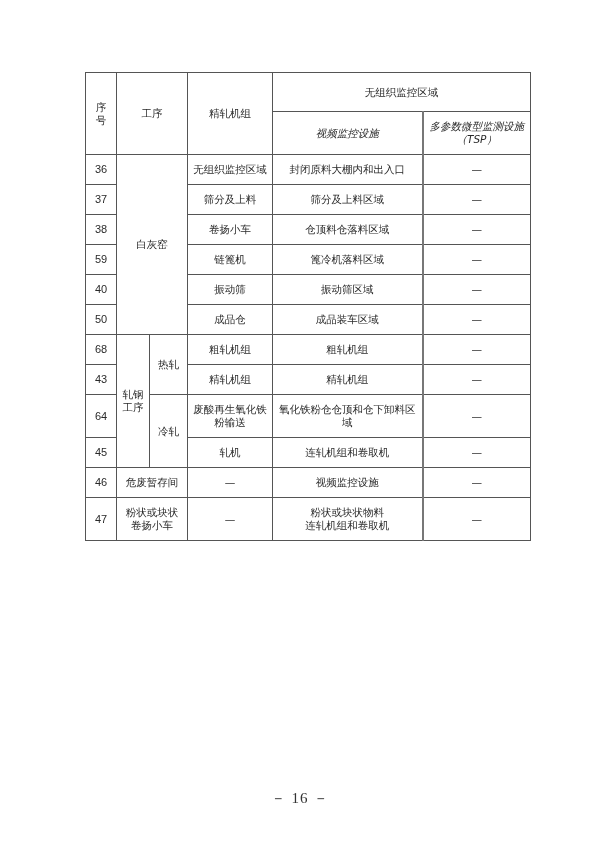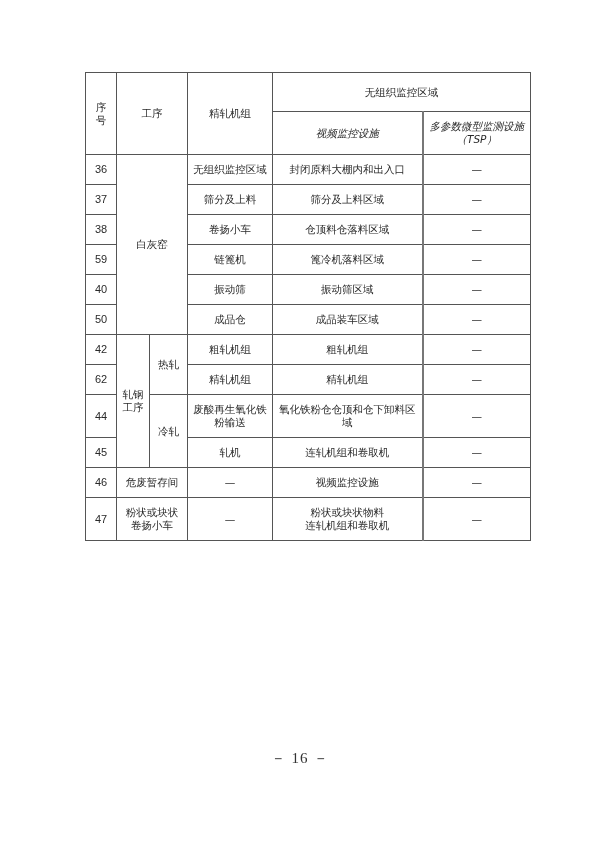--- a/index.html
+++ b/index.html
@@ -49,21 +49,21 @@
     .num {
       font-family: Liberation Sans, sans-serif;
       font-size: 11px;
     }
     .dash { color: #666; }
     .thick-left { border-left: 2px solid #777 !important; }
     .page-number {
       position: absolute;
       left: 0;
       width: 600px;
-      top: 749px;
+      top: 789px;
       text-align: center;
       font-family: "Liberation Serif", "DejaVu Serif", serif;
       font-size: 15px;
       color: #333;
       letter-spacing: 1px;
     }
   </style>
 </head>
 <body>
 
@@ -135,40 +135,40 @@
       </tr>
 
       <tr class="row">
         <td class="num">50</td>
         <td>成品仓</td>
         <td>成品装车区域</td>
         <td class="dash thick-left">—</td>
       </tr>
 
       <tr class="row">
-        <td class="num">42</td>
+        <td class="num">68</td>
         <td rowspan="4">
           <span>轧钢</span><br>
           <span>工序</span>
         </td>
         <td rowspan="2">热轧</td>
         <td>粗轧机组</td>
         <td>粗轧机组</td>
         <td class="dash thick-left">—</td>
       </tr>
 
       <tr class="row">
-        <td class="num">62</td>
+        <td class="num">43</td>
         <td>精轧机组</td>
         <td>精轧机组</td>
         <td class="dash thick-left">—</td>
       </tr>
 
       <tr class="row">
-        <td class="num">44</td>
+        <td class="num">64</td>
         <td rowspan="2">冷轧</td>
         <td>
           <span>废酸再生氧化铁</span><br>
           <span>粉输送</span>
         </td>
         <td>
           <span>氧化铁粉仓仓顶和仓下卸料区</span><br>
           <span>域</span>
         </td>
         <td class="dash thick-left">—</td>

